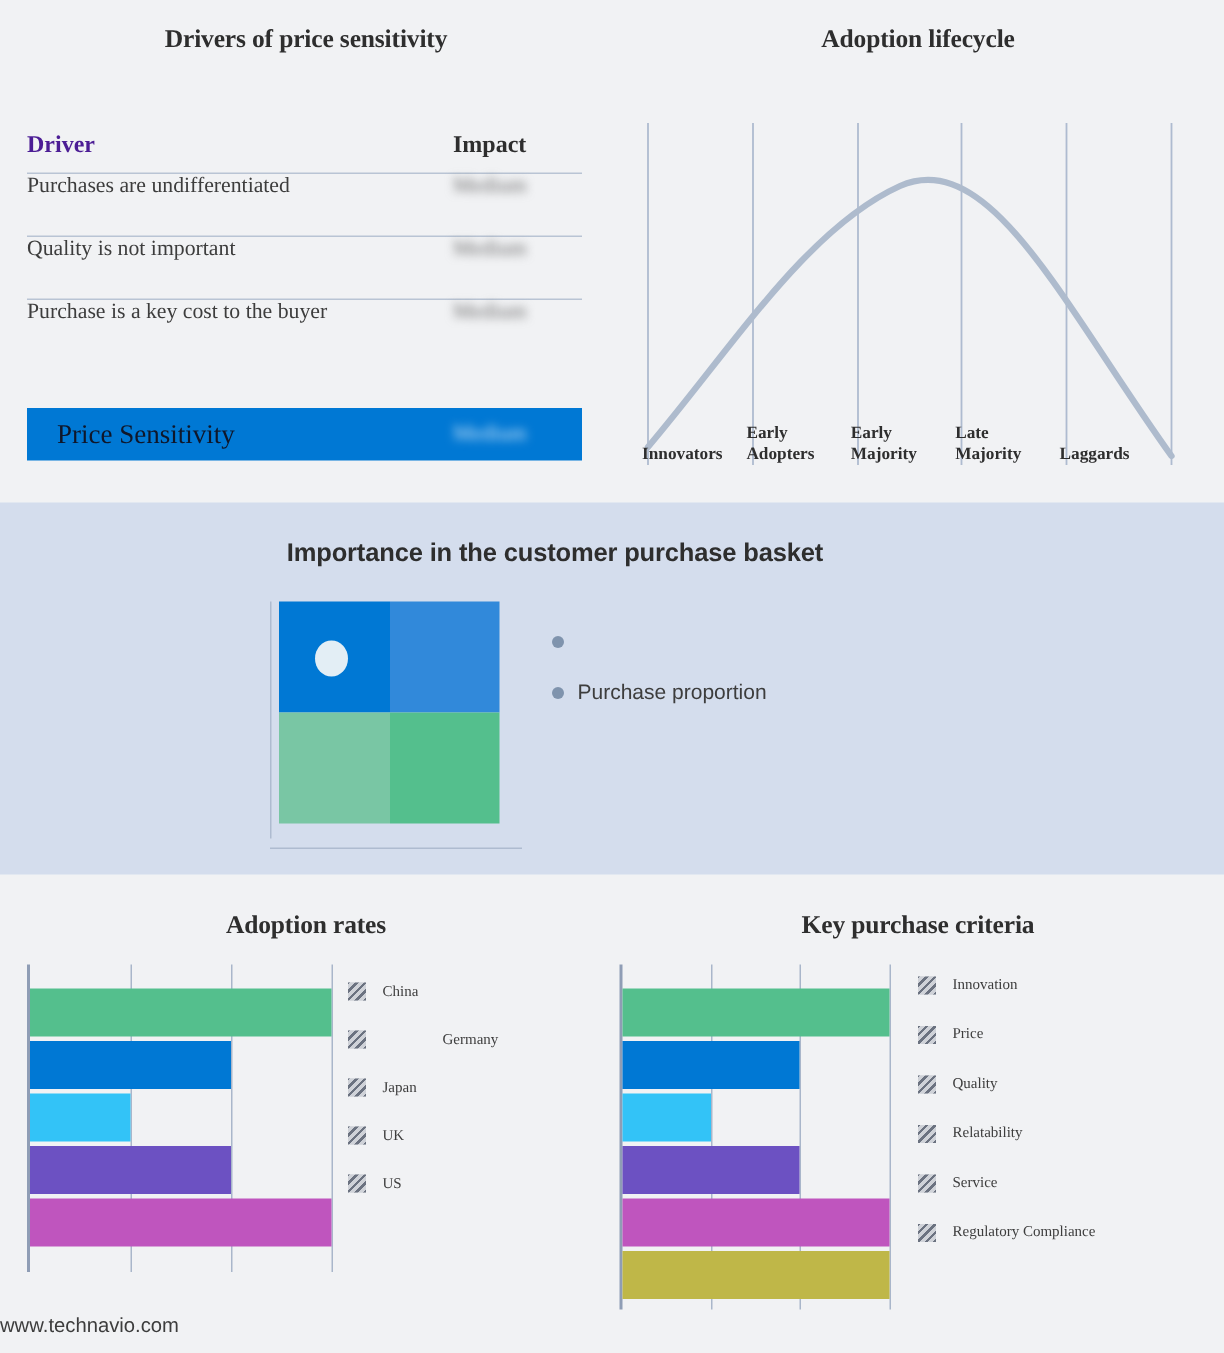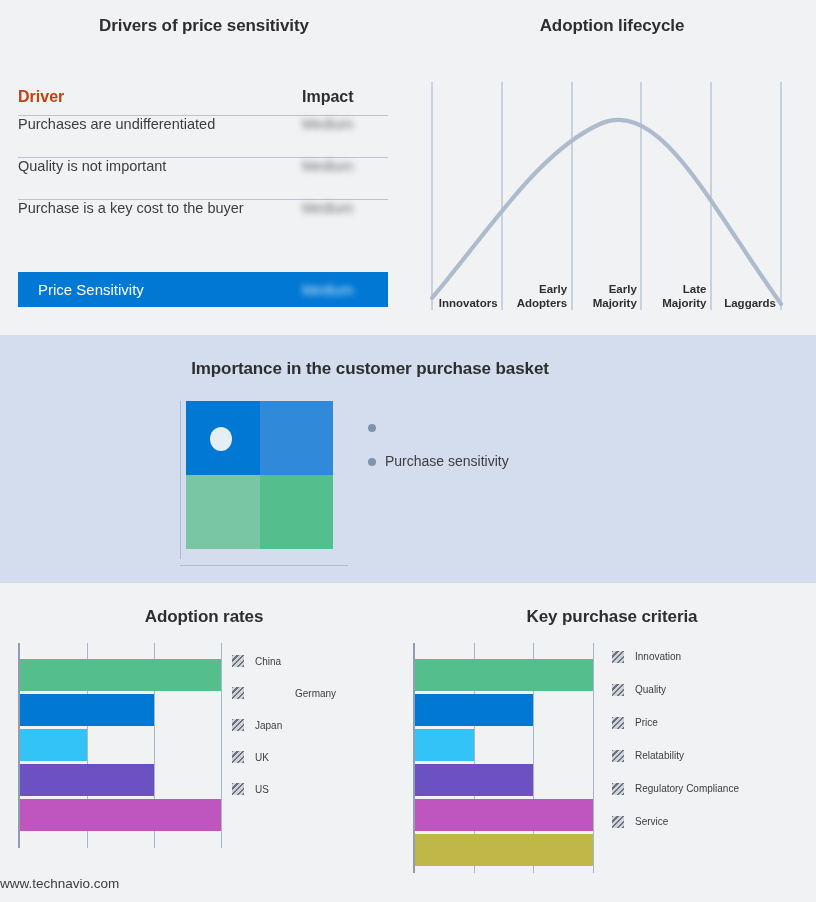--- a/index.html
+++ b/index.html
@@ -14,21 +14,21 @@
     overflow: hidden;
     position: relative;
   }
   .page {
     position: relative;
     width: 816px;
     height: 902px;
   }
 
   
-  .panel { position: absolute; }
+  .panel { position: absolute; font-family: Liberation Serif, serif; }
   .panel-title {
     font-size: 17px;
     font-weight: bold;
     color: #2e2e2e;
     text-align: center;
     letter-spacing: -0.1px;
   }
 
   
   #drivers-panel { left: 0; top: 0; width: 408px; height: 335px; }
@@ -43,21 +43,21 @@
   .drv-head {
     display: flex;
     align-items: flex-end;
     padding-bottom: 9px;
     border-bottom: 1px solid #b9c4d4;
   }
   .drv-head .h-driver {
     flex: 1;
     font-size: 16px;
     font-weight: bold;
-    color: #c2410c;
+    color: #4c1d95;
   }
   .drv-head .h-impact {
     width: 86px;
     font-size: 16px;
     font-weight: bold;
     color: #2e2e2e;
     text-align: left;
   }
   .drv-row {
     display: flex;
@@ -86,22 +86,22 @@
     top: 272px;
     width: 370px;
     height: 35px;
     background: #0078d4;
     display: flex;
     align-items: center;
   }
   #price-sensitivity-row .c-driver {
     flex: 1;
     padding-left: 20px;
-    font-size: 15px;
-    color: #ffffff;
+    font-size: 18px;
+    color: #0f172a;
   }
   #price-sensitivity-row .c-impact {
     width: 86px;
     font-size: 14.5px;
     color: #cfe6f9;
     filter: blur(3.2px);
     -webkit-filter: blur(3.2px);
     user-select: none;
   }
 
@@ -127,21 +127,21 @@
   .lc-label {
     width: 69.6px;
     font-size: 11.5px;
     font-weight: bold;
     color: #2e2e2e;
     text-align: center;
     line-height: 13.5px;
     display: flex;
     flex-direction: column;
     justify-content: flex-end;
-    align-items: flex-end;
+    align-items: flex-start;
     padding-bottom: 2px;
     box-sizing: border-box;
   }
   .lc-label span { display: block; }
 
   
   #importance-band {
     position: absolute;
     left: 0;
     top: 335px;
@@ -382,21 +382,21 @@
         <div class="mx-cell" style="background:#54bf8d;"></div>
       </div>
     </div>
 
     <div id="importance-legend">
       <div class="imp-leg-item">
         <div class="imp-leg-dot"></div>
       </div>
       <div class="imp-leg-item">
         <div class="imp-leg-dot"></div>
-        <div class="imp-leg-text">Purchase sensitivity</div>
+        <div class="imp-leg-text">Purchase proportion</div>
       </div>
     </div>
   </div>
 
   <div class="panel" id="adoption-panel">
     <div class="panel-title" id="adoption-title">Adoption rates</div>
 
     <div class="barchart" style="left:18px; top:60px; width:205px; height:205px;">
       <div class="bc-plot" style="width:205px; height:205px;">
         <div class="bc-axis" style="height:205px;"></div>
@@ -455,36 +455,36 @@
       </div>
     </div>
 
     <div class="bc-legend" style="left:204px; top:57px;">
       <div class="bc-leg-item" style="height:33px;">
         <div class="bc-leg-swatch"></div>
         <div class="bc-leg-text">Innovation</div>
       </div>
       <div class="bc-leg-item" style="height:33px;">
         <div class="bc-leg-swatch"></div>
+        <div class="bc-leg-text">Price</div>
+      </div>
+      <div class="bc-leg-item" style="height:33px;">
+        <div class="bc-leg-swatch"></div>
         <div class="bc-leg-text">Quality</div>
       </div>
       <div class="bc-leg-item" style="height:33px;">
         <div class="bc-leg-swatch"></div>
-        <div class="bc-leg-text">Price</div>
-      </div>
-      <div class="bc-leg-item" style="height:33px;">
-        <div class="bc-leg-swatch"></div>
         <div class="bc-leg-text">Relatability</div>
       </div>
       <div class="bc-leg-item" style="height:33px;">
         <div class="bc-leg-swatch"></div>
+        <div class="bc-leg-text">Service</div>
+      </div>
+      <div class="bc-leg-item" style="height:33px;">
+        <div class="bc-leg-swatch"></div>
         <div class="bc-leg-text">Regulatory Compliance</div>
       </div>
-      <div class="bc-leg-item" style="height:33px;">
-        <div class="bc-leg-swatch"></div>
-        <div class="bc-leg-text">Service</div>
-      </div>
     </div>
   </div>
 
   <div id="footer">www.technavio.com</div>
 
 </div>
 
 </body></html>

